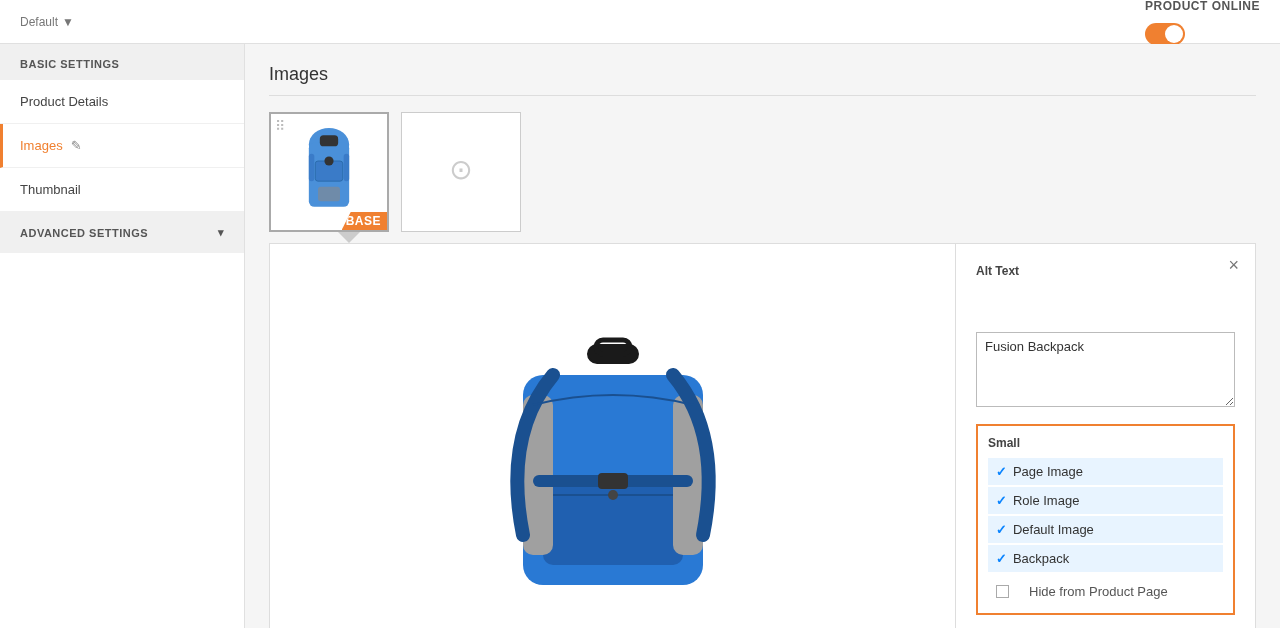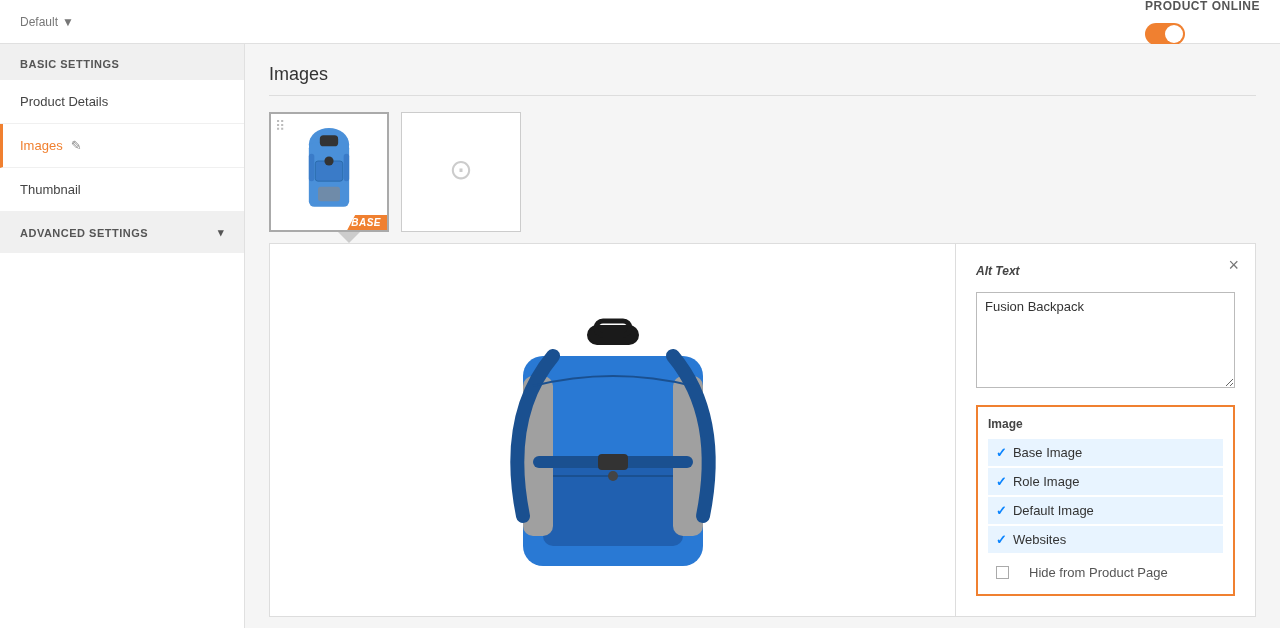--- a/index.html
+++ b/index.html
@@ -77,24 +77,24 @@
       width: 120px; height: 120px; border: 1px solid #ccc; background: #fff;
       position: relative; cursor: pointer; display: flex; align-items: center; justify-content: center;
       overflow: hidden;
     }
     .image-thumb-container.active { border: 2px solid #aaa; }
     .image-drag-handle {
       position: absolute; top: 4px; left: 4px; color: #bbb; font-size: 14px; cursor: grab;
     }
     .base-badge {
       position: absolute; bottom: 0; right: 0;
-      background: #f08030; color: #fff; font-size: 10px; font-weight: 700;
+      background: #f08030; color: #fff; font-size: 12px; font-weight: 700;
       padding: 2px 6px 2px 4px;
       clip-path: polygon(20% 0%, 100% 0%, 100% 100%, 0% 100%);
-      text-transform: uppercase; letter-spacing: 0.5px; font-style: italic;
+      text-transform: uppercase; letter-spacing: 0.5px;
     }
     .upload-area {
       width: 120px; height: 120px; border: 1px solid #ccc; background: #fff;
       display: flex; flex-direction: column; align-items: center; justify-content: center;
       cursor: pointer; color: #999; font-size: 11px; text-align: center; padding: 8px;
     }
     .camera-icon { font-size: 28px; color: #ccc; margin-bottom: 6px; }
 
     
     .arrow-connector {
@@ -120,26 +120,27 @@
     
     .right-panel {
       width: 300px; border-left: 1px solid #ddd; padding: 20px; background: #fff;
       position: relative; flex-shrink: 0;
     }
     .close-btn {
       position: absolute; top: 12px; right: 16px; cursor: pointer;
       font-size: 18px; color: #777; line-height: 1;
     }
     .alt-text-label {
-      font-size: 12px; font-weight: 600; color: #444; margin-bottom: 14px; font-style: italic;
+      font-size: 12px; font-weight: 600; color: #444; margin-bottom: 22px;
     }
     .alt-text-textarea {
-      width: 100%; height: 96px; border: 1px solid #bbb; padding: 6px 8px;
+      width: 100%; height: 75px; border: 1px solid #bbb; padding: 6px 8px;
       font-size: 13px; color: #333; resize: both; outline: none;
       font-family: inherit;
+      margin-top: 32px;
     }
 
     .role-section {
       margin-top: 14px; border: 2px solid #f08030; padding: 10px;
     }
     .role-label {
       font-size: 12px; font-weight: 600; color: #444; margin-bottom: 8px;
     }
     .role-item {
       display: flex; align-items: center; gap: 6px;
@@ -262,37 +263,37 @@
           </svg>
         </div>
 
         <div class="right-panel">
           <span class="close-btn">×</span>
 
           <div class="alt-text-label">Alt Text</div>
           <textarea class="alt-text-textarea" style="">Fusion Backpack</textarea>
 
           <div class="role-section">
-            <div class="role-label">Image</div>
+            <div class="role-label">Small</div>
 
             <div class="role-item checked">
               <span class="checkmark">✓</span>
-              <span>Base Image</span>
+              <span>Page Image</span>
             </div>
             <div class="role-item checked">
               <span class="checkmark">✓</span>
               <span>Role Image</span>
             </div>
             <div class="role-item checked">
               <span class="checkmark">✓</span>
               <span>Default Image</span>
             </div>
             <div class="role-item checked">
               <span class="checkmark">✓</span>
-              <span>Websites</span>
+              <span>Backpack</span>
             </div>
 
             <div class="hide-from-page">
               <div class="checkbox-square"></div>
               <span>Hide from Product Page</span>
             </div>
           </div>
         </div>
       </div>
     </div>

